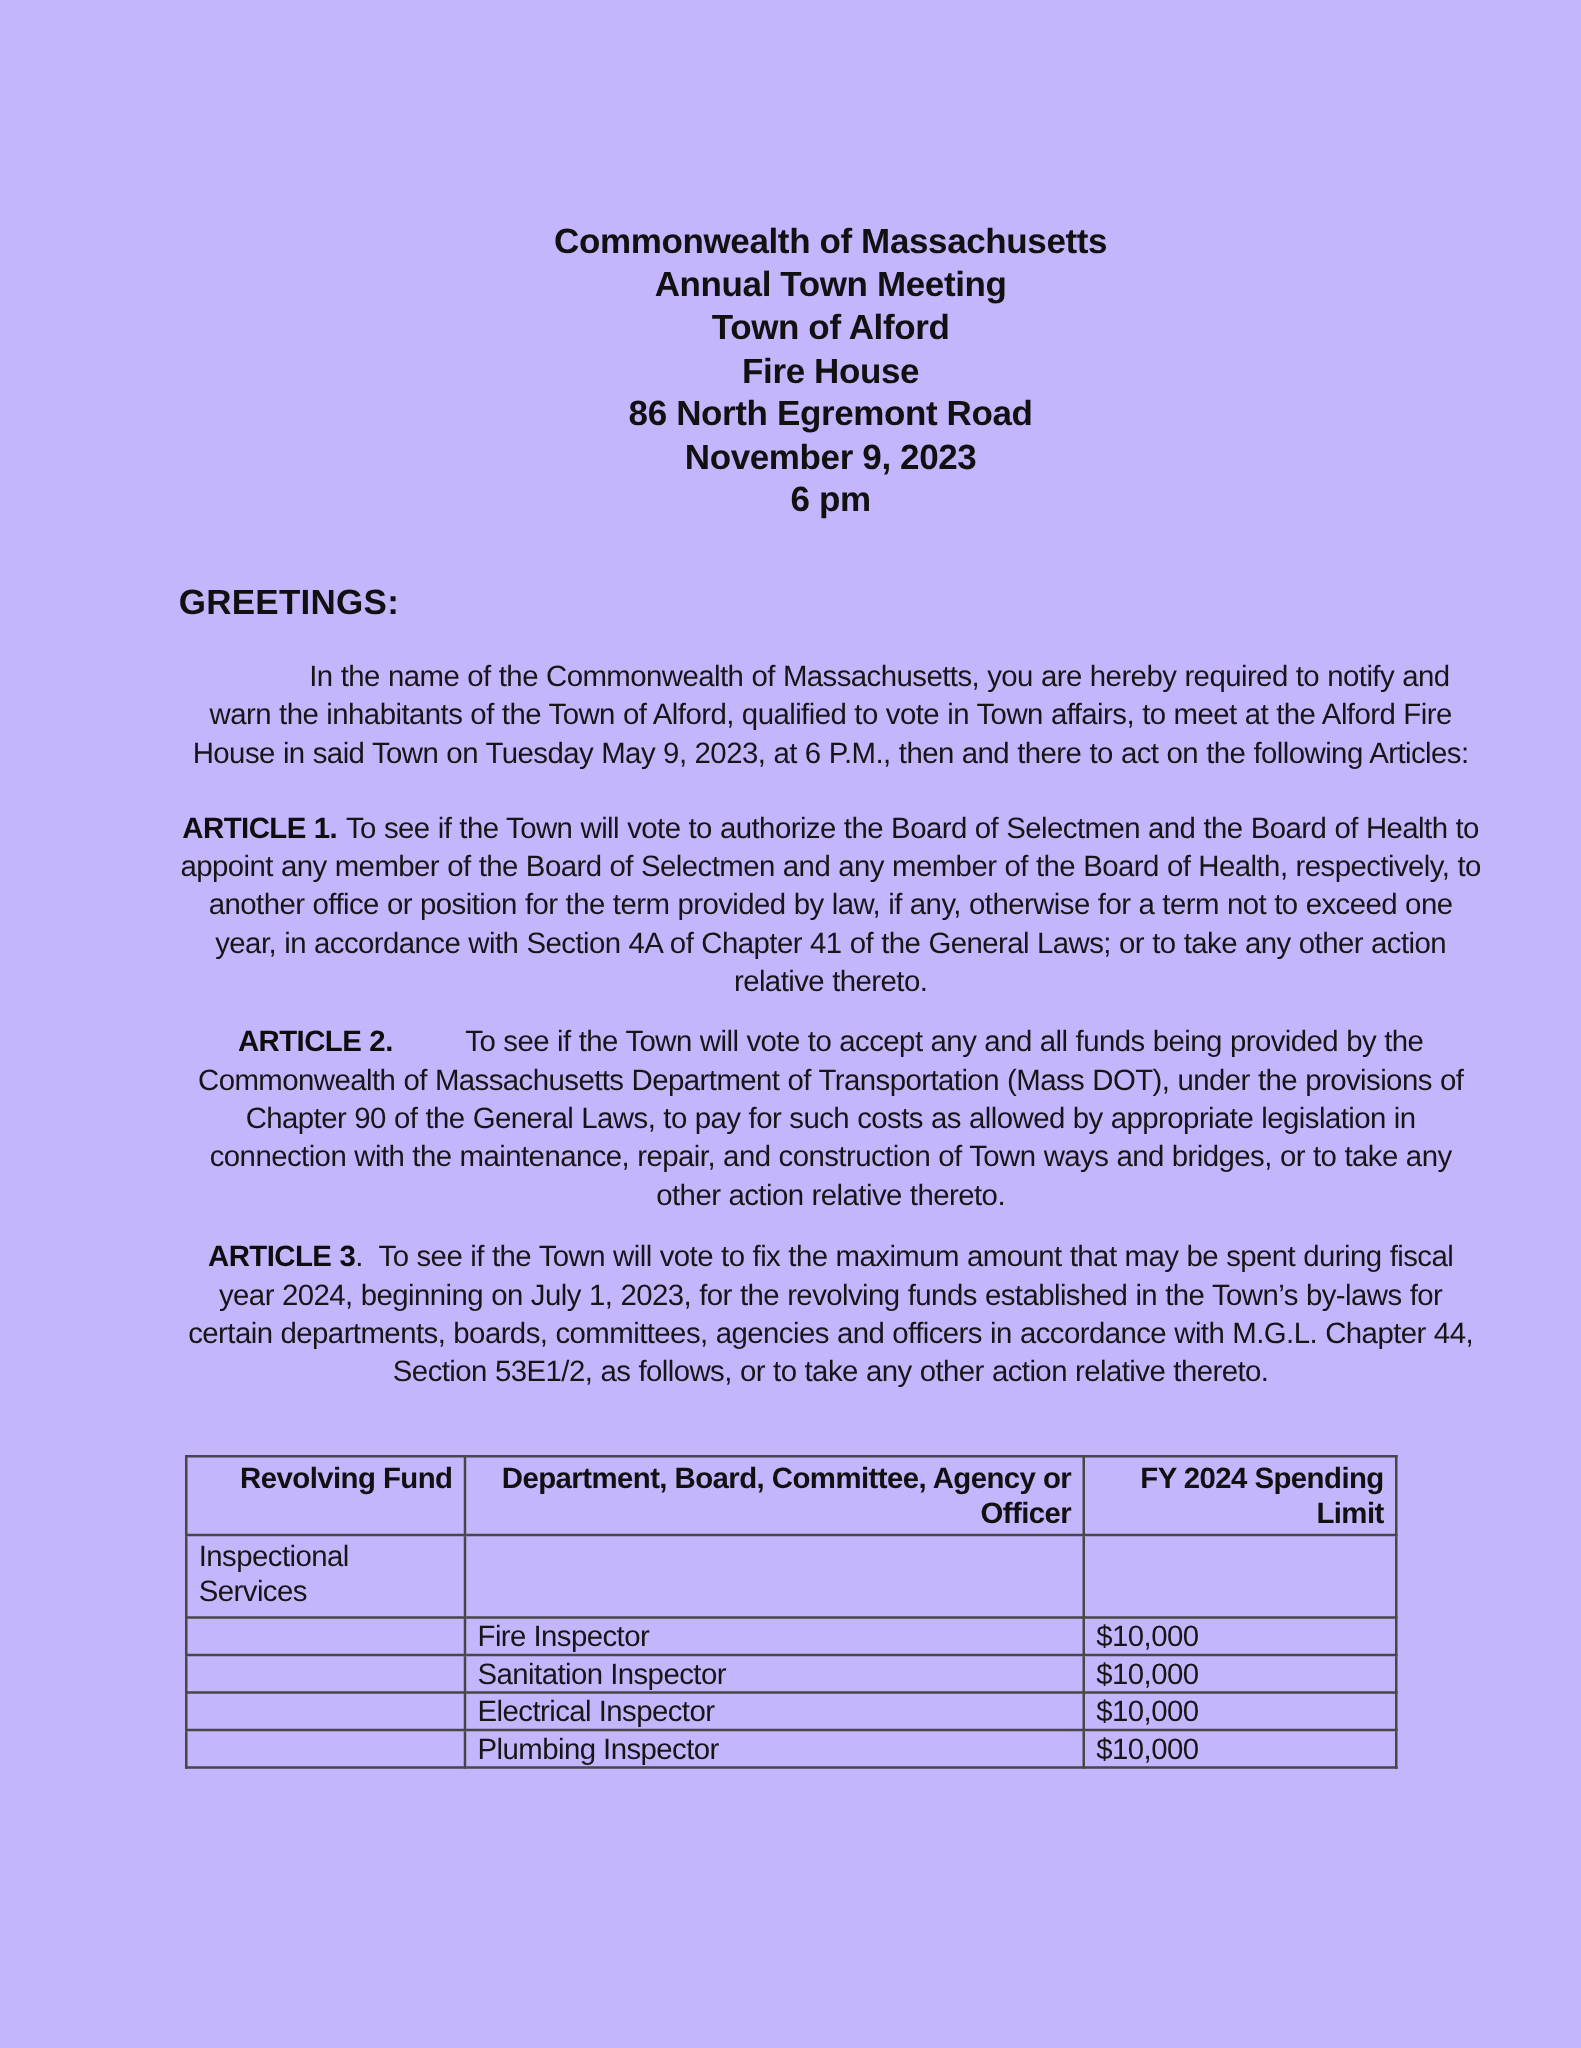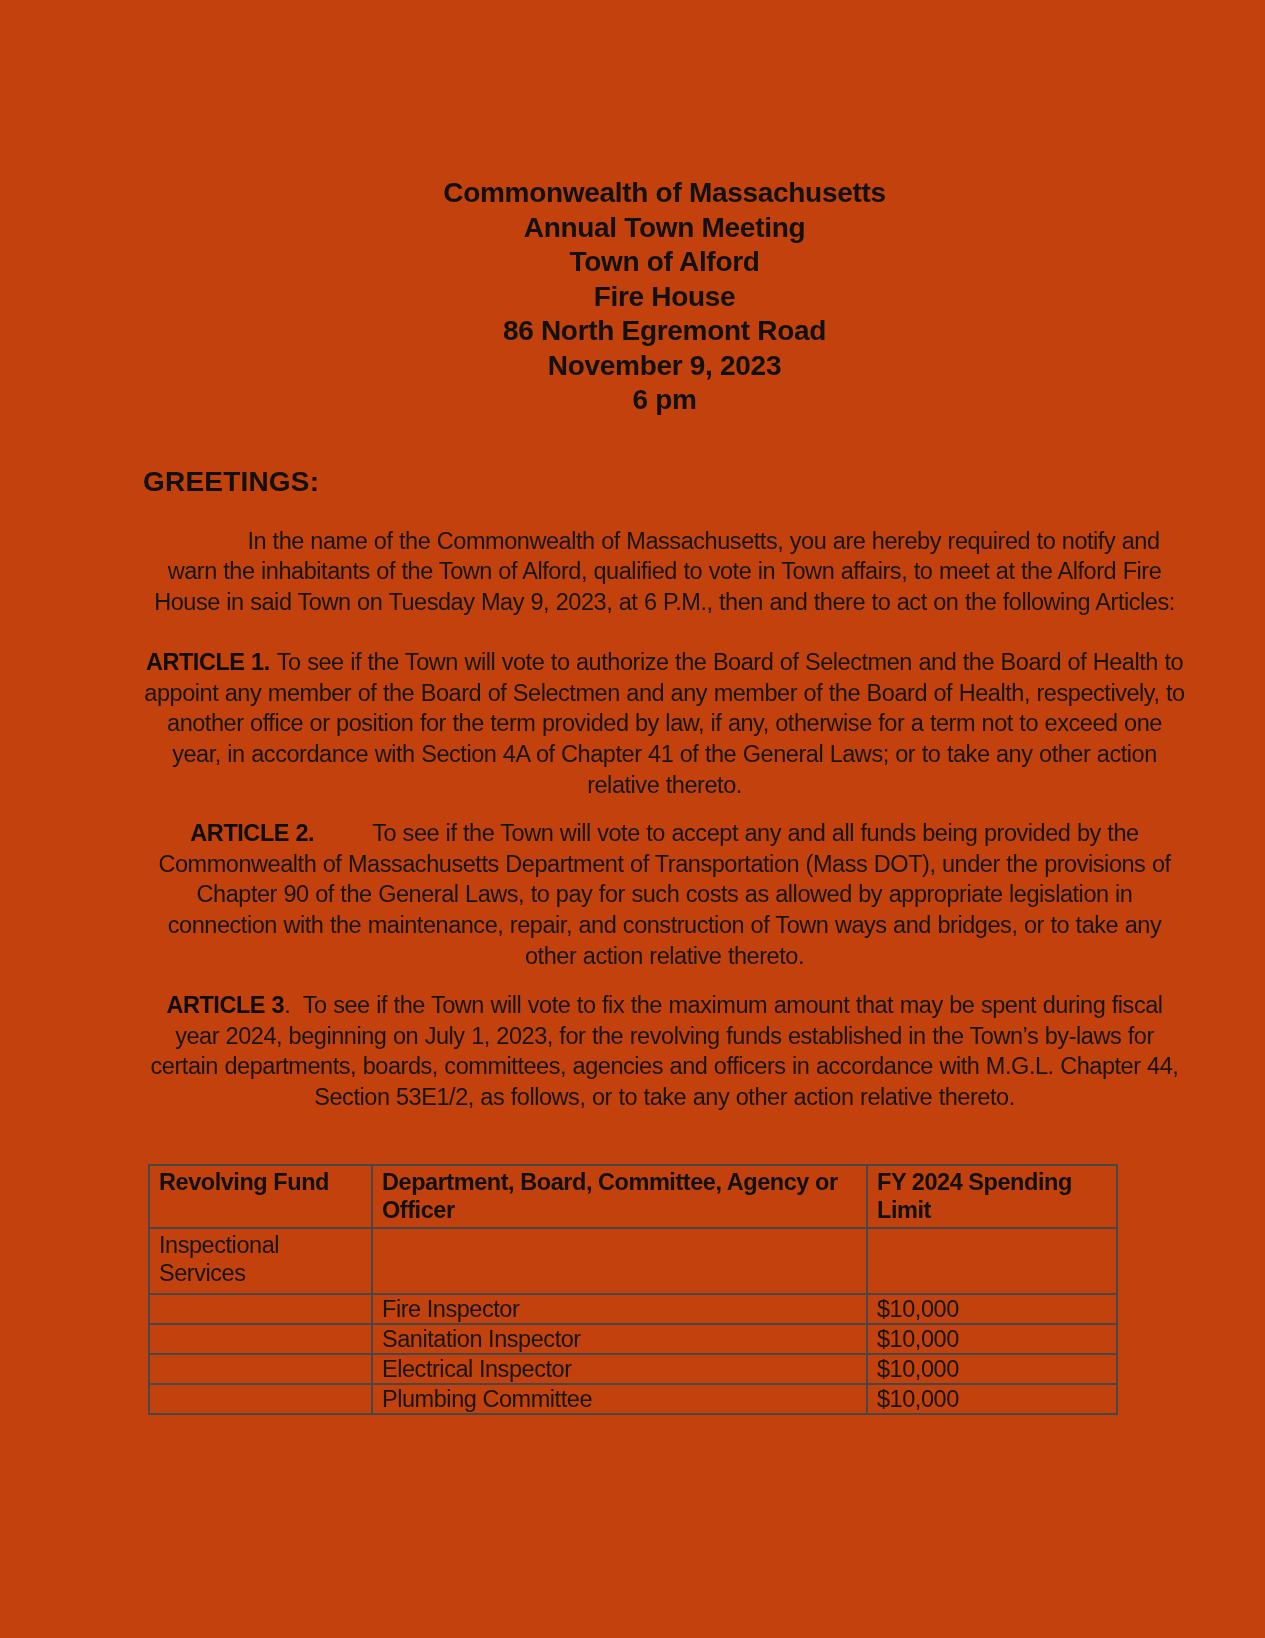--- a/index.html
+++ b/index.html
@@ -12,21 +12,21 @@
     height: 1638px;
     overflow: hidden;
     font-family: "Liberation Sans", "DejaVu Sans", sans-serif;
     color: #161616;
   }
   .page {
     box-sizing: border-box;
     width: 1265px;
     height: 1638px;
     padding: 176px 79px 0 143px;
-    background: #c2410c;
+    background: #c4b5fd;
   }
   .doc-title {
     text-align: center;
     font-weight: bold;
     font-size: 28px;
     line-height: 34.5px;
     letter-spacing: -0.3px;
     color: #111111;
   }
   .greeting {
@@ -78,20 +78,21 @@
     text-align: left;
     padding: 2px 9px 2px 9px;
     line-height: 28px;
     font-weight: normal;
     color: #161616;
   }
   table.rev-table thead th {
     font-weight: bold;
     color: #111111;
     height: 57px;
+    text-align: right;
   }
   table.rev-table tr.row-tall td { height: 60px; }
   table.rev-table tr.row-slim td { height: 27px; padding-top: 0; padding-bottom: 0; }
 </style>
 </head>
 <body>
 
 <div class="page">
 
   <header class="doc-title">
@@ -143,19 +144,19 @@
         <td>Sanitation Inspector</td>
         <td>$10,000</td>
       </tr>
       <tr class="row-slim">
         <td></td>
         <td>Electrical Inspector</td>
         <td>$10,000</td>
       </tr>
       <tr class="row-slim">
         <td></td>
-        <td>Plumbing Committee</td>
+        <td>Plumbing Inspector</td>
         <td>$10,000</td>
       </tr>
     </tbody>
   </table>
 
 </div>
 
 </body></html>

